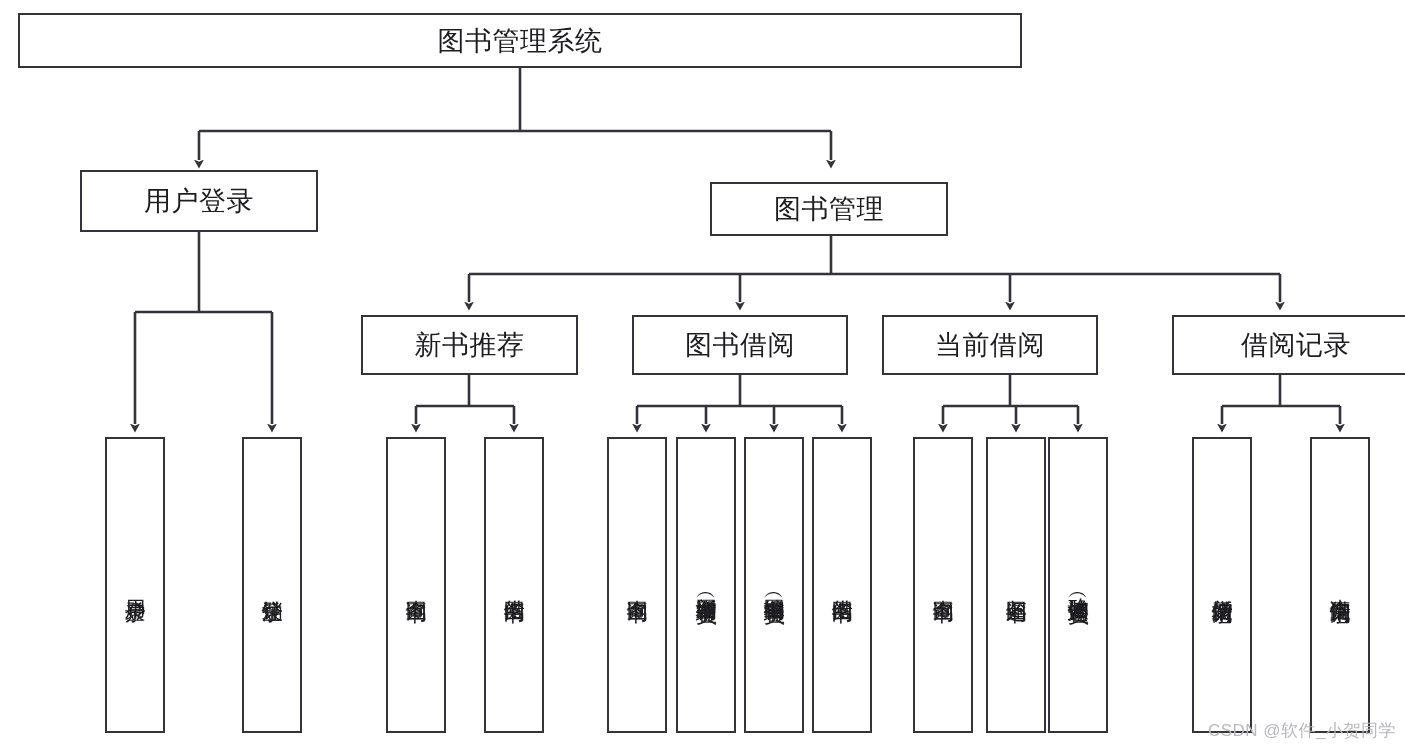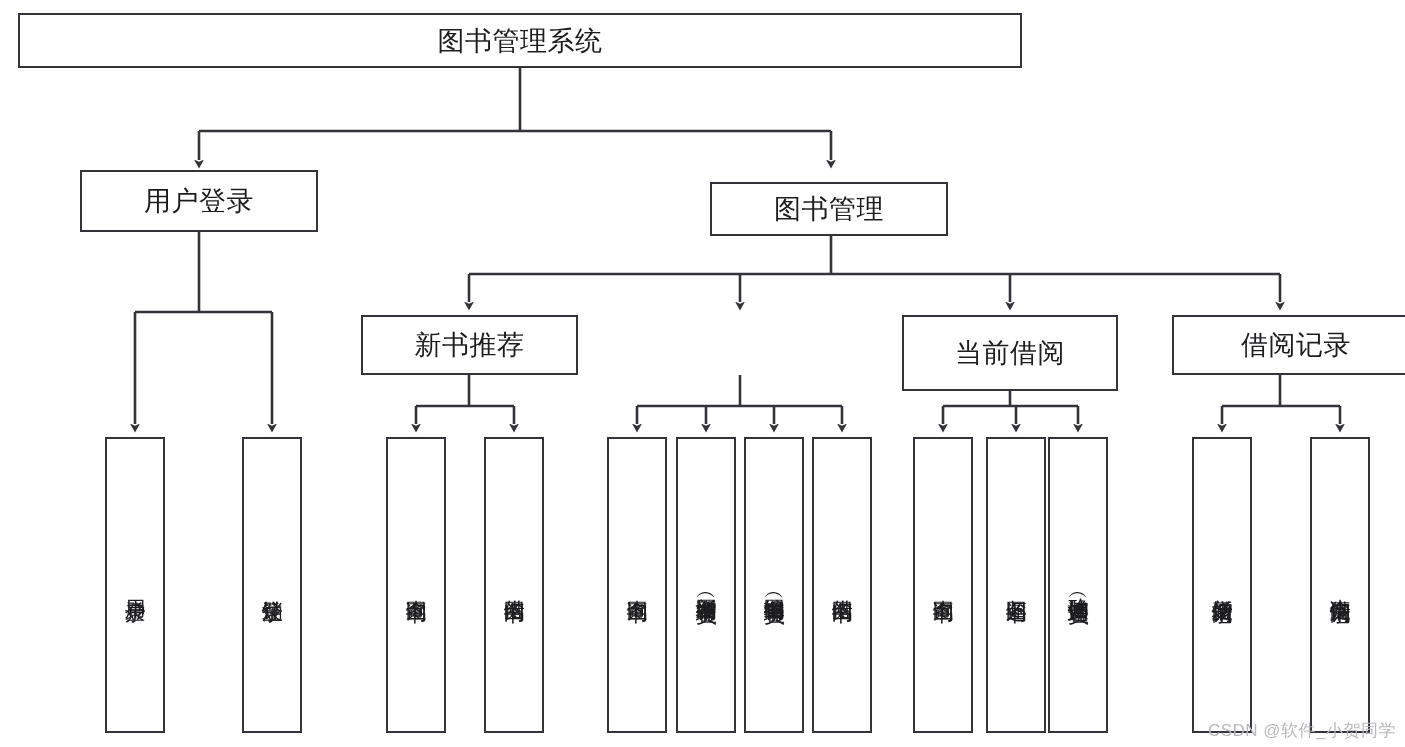--- a/index.html
+++ b/index.html
@@ -120,21 +120,22 @@
       <path d="M1340,406 L1340,424" marker-end="url(#arrow)"></path>
     </g>
   </svg>
 
   <div class="node horiz" style="left: 18px; top: 13px; width: 1004px; height: 55px;">图书管理系统</div>
 
   <div class="node horiz" style="left: 80px; top: 170px; width: 238px; height: 62px;">用户登录</div>
   <div class="node horiz" style="left: 710px; top: 182px; width: 238px; height: 54px;">图书管理</div>
 
   <div class="node horiz" style="left: 361px; top: 315px; width: 217px; height: 60px;">新书推荐</div>
-  <div class="node horiz" style="left: 902px; top: 315px; width: 216px; height: 76px;">当前借阅</div>
+  <div class="node horiz" style="left: 632px; top: 315px; width: 216px; height: 60px;">图书借阅</div>
+  <div class="node horiz" style="left: 882px; top: 315px; width: 216px; height: 60px;">当前借阅</div>
   <div class="node horiz" style="left: 1172px; top: 315px; width: 248px; height: 60px;">借阅记录</div>
 
   <div class="node vert" style="left: 105px; top: 437px; width: 60px; height: 296px;">
     <span class="vtext">用户登录</span>
   </div>
   <div class="node vert" style="left: 242px; top: 437px; width: 60px; height: 296px;">
     <span class="vtext">注销登录</span>
   </div>
   <div class="node vert" style="left: 386px; top: 437px; width: 60px; height: 296px;">
     <span class="vtext">查询图书</span>

